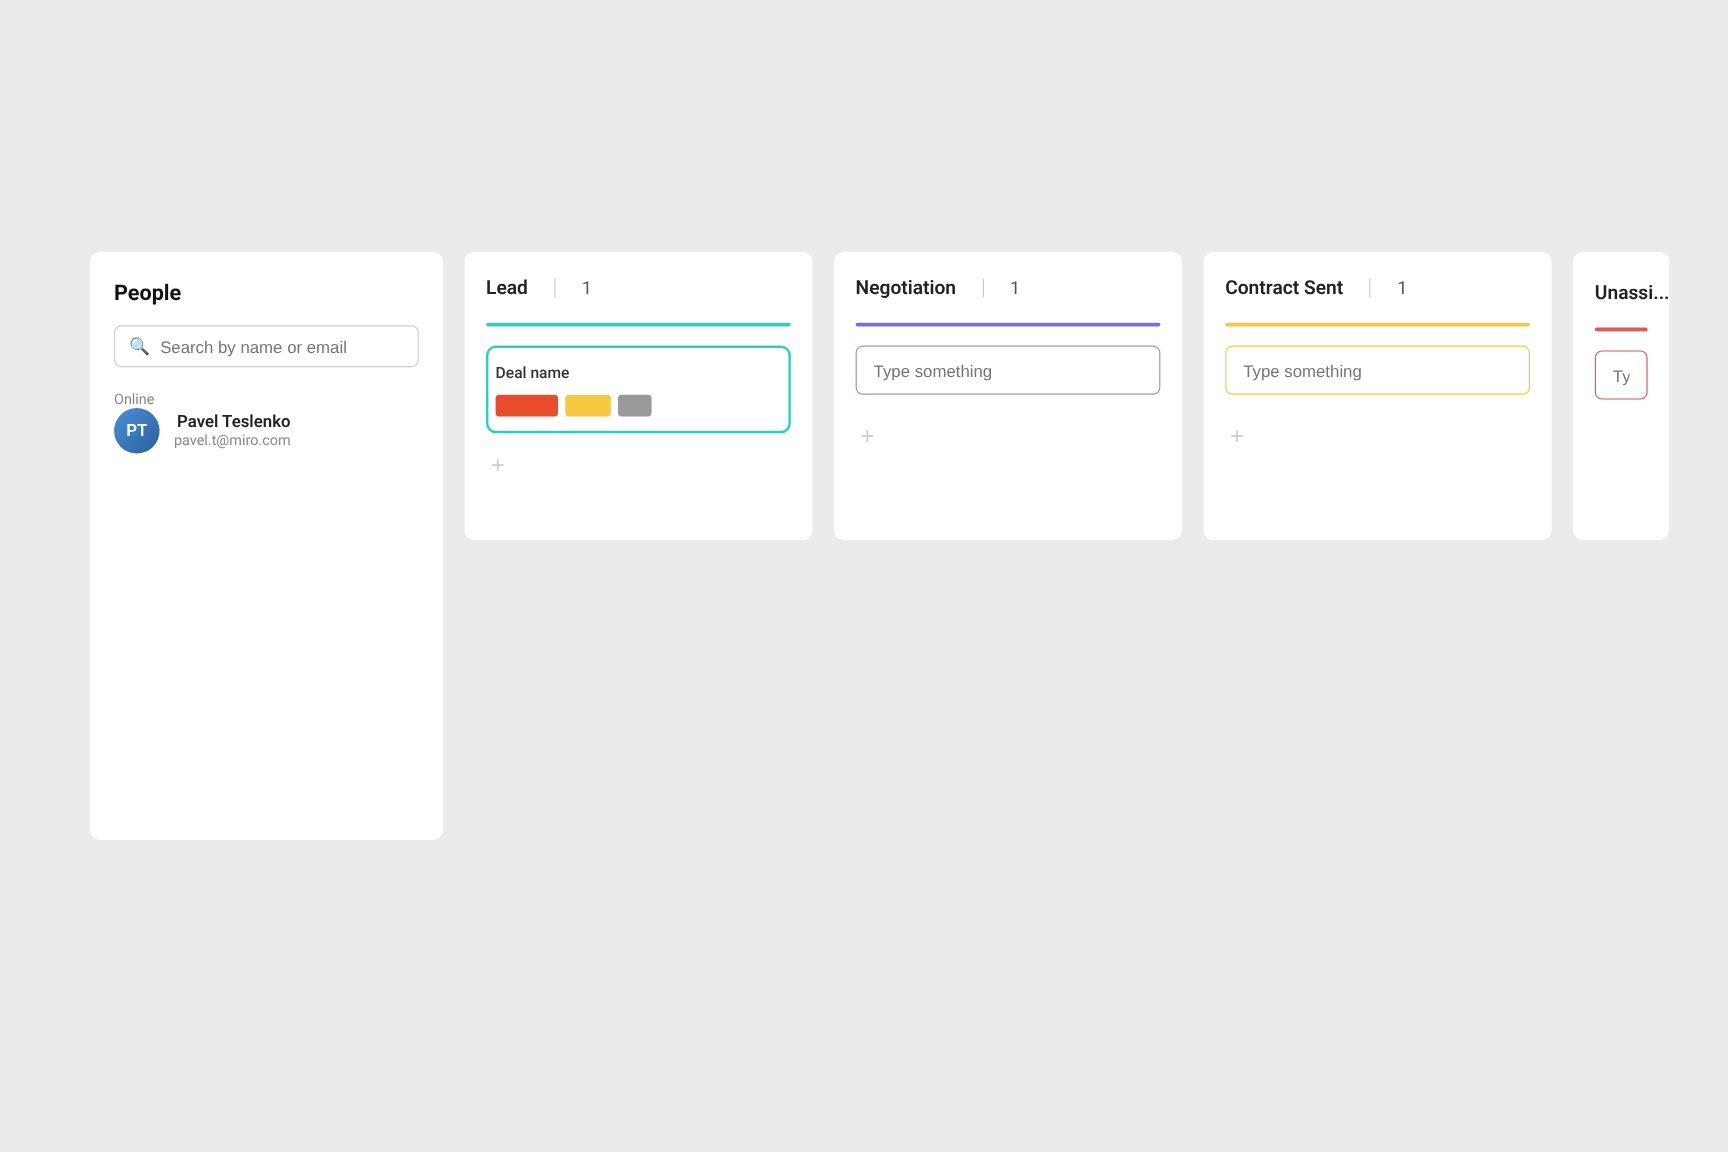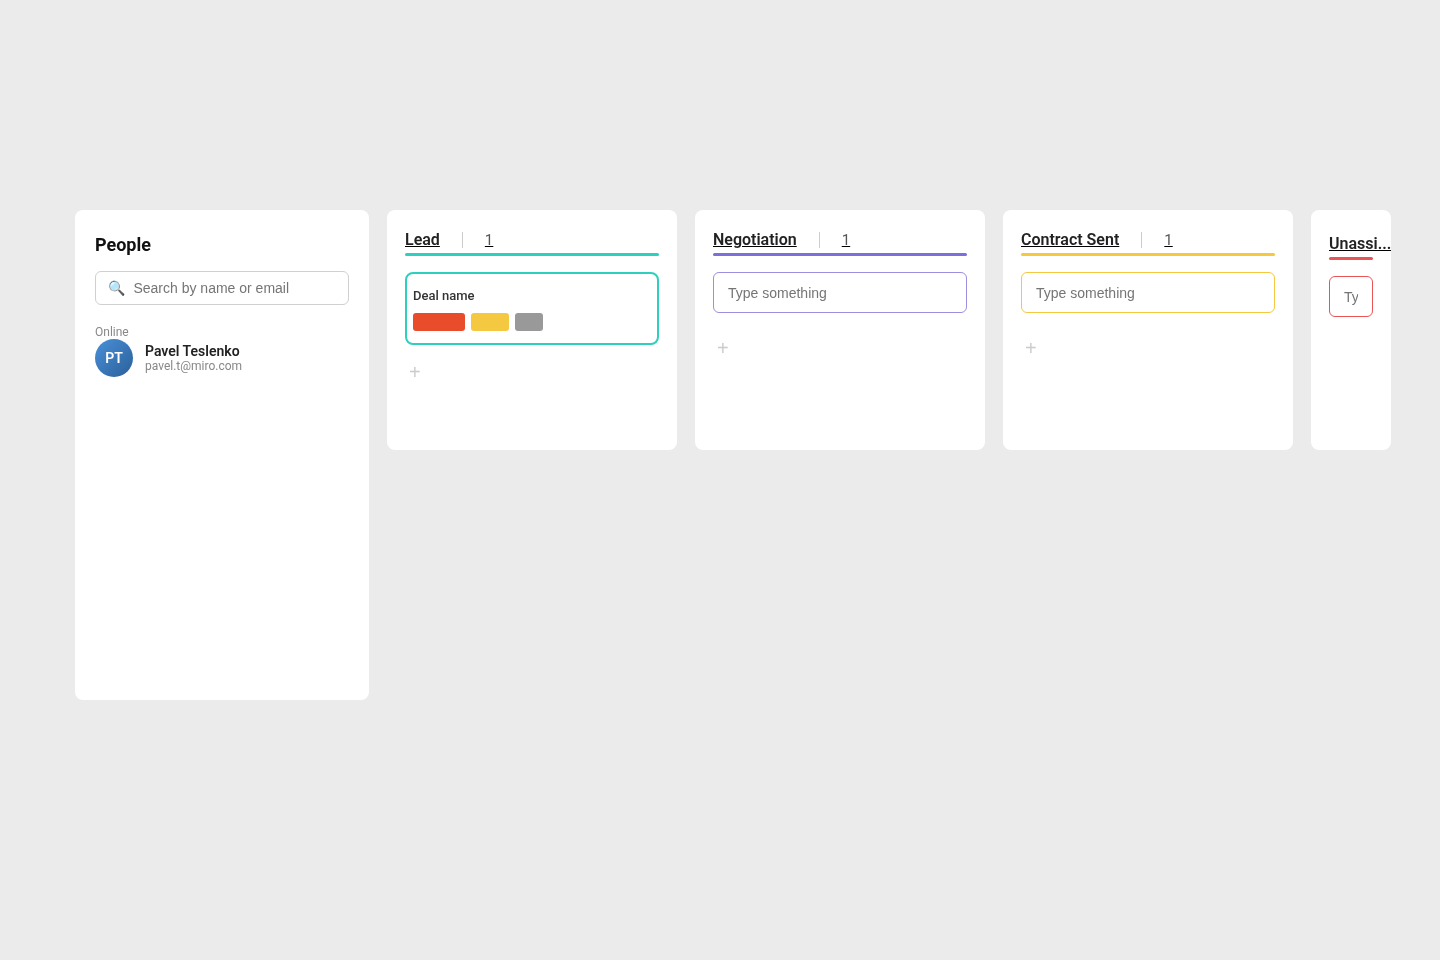--- a/index.html
+++ b/index.html
@@ -68,20 +68,21 @@
     }
 
     .online-label {
       font-size: 12px;
       color: #888888;
     }
 
     .user-list {
       display: flex;
       flex-direction: column;
+      text-align: right;
     }
 
     .user-item {
       display: flex;
       align-items: center;
       gap: 12px;
     }
 
     .avatar {
       width: 38px;
@@ -138,22 +139,21 @@
       min-height: 240px;
       padding: 20px 18px 16px;
       flex-shrink: 0;
       position: relative;
     }
 
     .column-header {
       display: flex;
       align-items: center;
       gap: 22px;
-      margin-bottom: 4px;
-      text-decoration: underline;
+      margin-bottom: 20px;
     }
 
     .column-title {
       font-size: 16px;
       font-weight: 600;
       color: #222222;
     }
 
     .column-divider {
       width: 1px;

